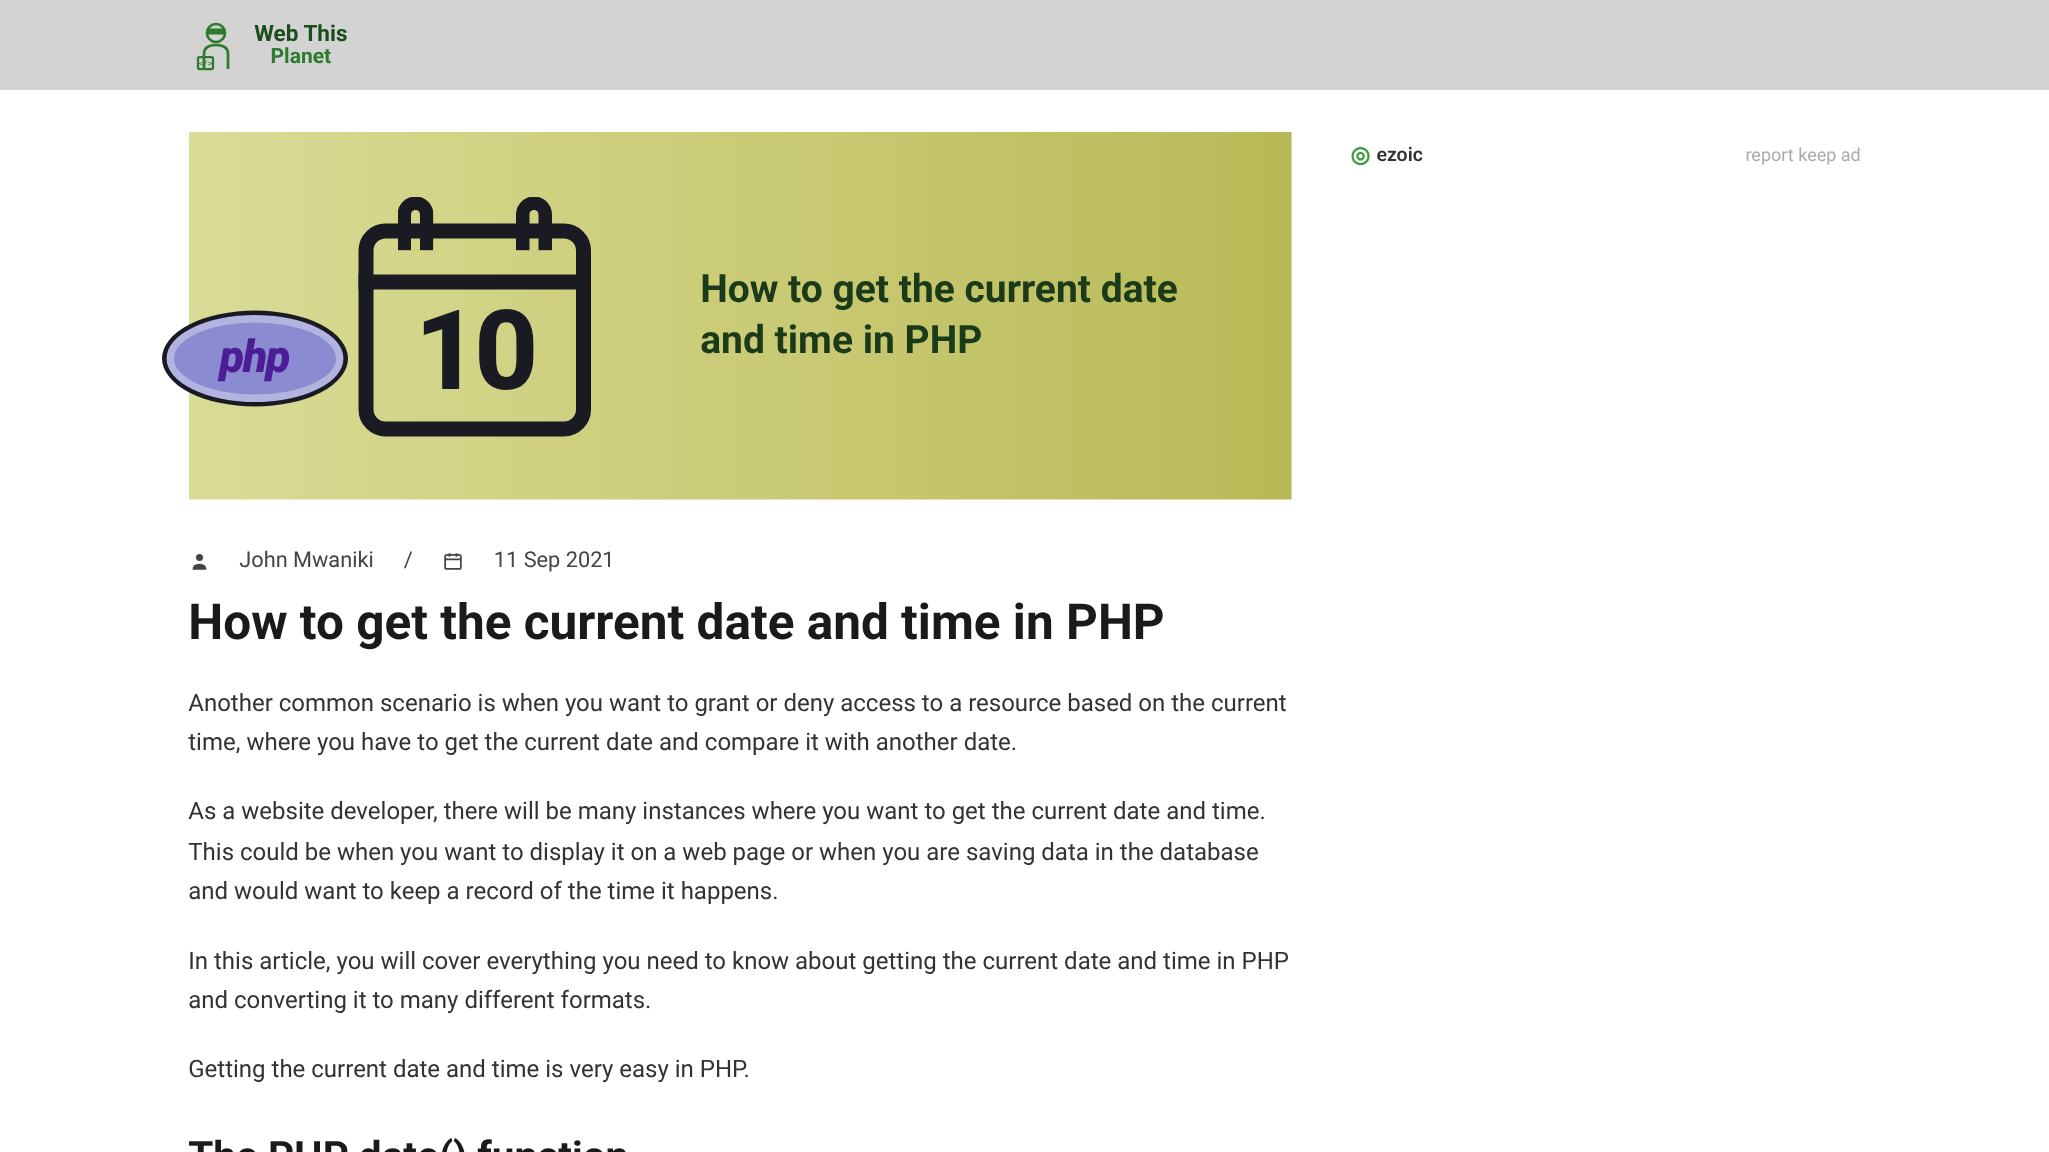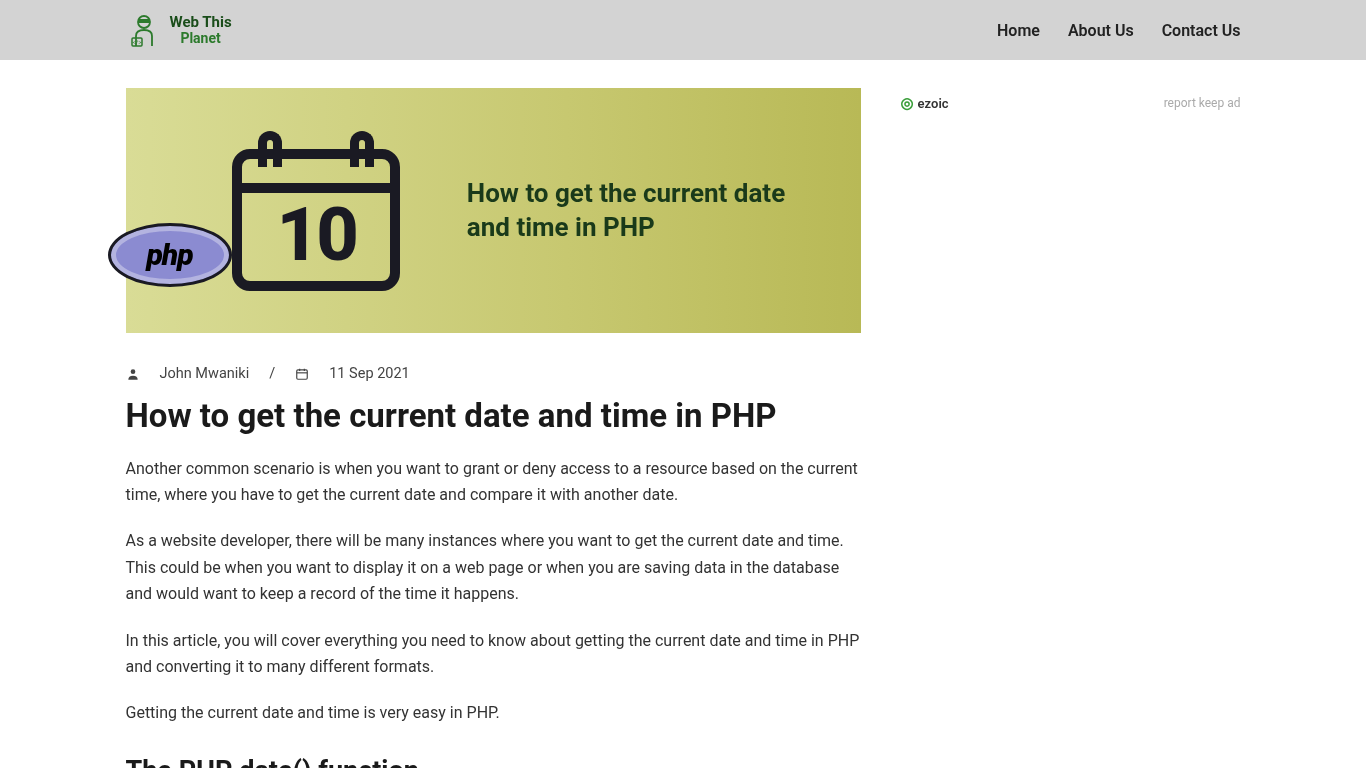--- a/index.html
+++ b/index.html
@@ -14,28 +14,28 @@
 .nav { display: flex; gap: 28px; align-items: center; }
 .nav a { text-decoration: none; color: #222; font-weight: 600; font-size: 16px; }
 .search-wrap { background: #fff; border-radius: 8px; padding: 6px 6px 6px 14px; display: flex; align-items: center; gap: 8px; width: 248px; }
 .search-wrap input { border: none; outline: none; font-size: 15px; flex: 1; color: #666; background: transparent; }
 .search-btn { background: #2c7a2c; border: none; border-radius: 6px; width: 36px; height: 36px; display: flex; align-items: center; justify-content: center; cursor: pointer; }
 .content-wrap { max-width: 1115px; margin: 28px auto 0; display: flex; gap: 40px; }
 .main-col { width: 735px; }
 .side-col { flex: 1; padding-top: 6px; }
 .hero { width: 100%; height: 245px; background: linear-gradient(90deg, #d9dc96 0%, #c7c870 60%, #b8b956 100%); position: relative; display: flex; align-items: center; padding: 20px 40px; }
 .hero-left { width: 46%; display: flex; align-items: center; justify-content: center; position: relative; }
-.cal-icon { position: relative; width: 168px; height: 160px; }
+.cal-icon { position: relative; width: 155px; height: 160px; }
 .cal-icon .cal-body { position: absolute; inset: 18px 0 0 0; border: 10px solid #1a1a23; border-radius: 18px; background: transparent; }
 .cal-icon .cal-ring { position: absolute; top: 0; width: 24px; height: 36px; border: 9px solid #1a1a23; border-bottom: none; border-radius: 12px 12px 0 0; }
 .cal-icon .ring-l { left: 26px; }
 .cal-icon .ring-r { right: 26px; }
 .cal-icon .cal-line { position: absolute; top: 52px; left: 0; right: 0; height: 10px; background: #1a1a23; }
 .cal-icon .cal-num { position: absolute; top: 60px; left: 0; right: 0; text-align: center; font-size: 74px; font-weight: 800; color: #1a1a23; letter-spacing: -3px; }
-.php-badge { position: absolute; left: -58px; bottom: 4px; width: 124px; height: 64px; background: #8b8bd1; border-radius: 50%; border: 3px solid #1a1a23; display: flex; align-items: center; justify-content: center; font-weight: 900; font-style: italic; color: #000000; font-size: 30px; letter-spacing: -1px; box-shadow: inset 0 0 0 5px #b3b3e0; }
+.php-badge { position: absolute; left: -58px; bottom: 20px; width: 124px; height: 64px; background: #8b8bd1; border-radius: 50%; border: 3px solid #1a1a23; display: flex; align-items: center; justify-content: center; font-weight: 900; font-style: italic; color: #4c1d95; font-size: 30px; letter-spacing: -1px; box-shadow: inset 0 0 0 5px #b3b3e0; }
 .hero-right { width: 54%; }
 .hero-right .ht { font-size: 26px; font-weight: 700; color: #1a3a1a; line-height: 1.3; }
 .meta-row { display: flex; align-items: center; gap: 20px; margin-top: 32px; font-size: 14.5px; color: #444; }
 .article-title { font-size: 33px; font-weight: 700; color: #1a1a1a; margin-top: 14px; line-height: 1.2; }
 .article-body p { font-size: 16px; color: #333; line-height: 1.65; margin-top: 20px; }
 .section-h2 { font-size: 27px; font-weight: 700; color: #1a1a1a; margin-top: 28px; }
 .side-row { display: flex; align-items: center; justify-content: space-between; font-size: 12px; }
 .ezoic { display: flex; align-items: center; gap: 4px; font-weight: 600; color: #333; font-size: 13px; }
 .ezoic .ez-icon { color: #3a9e3a; font-size: 15px; }
 .report-ad { color: #aaa; font-size: 12px; }
@@ -52,25 +52,20 @@
         <rect x="12" y="7" width="12" height="4" rx="1" fill="#2c7a2c"></rect>
         <path d="M10 34 L10 24 Q10 18 18 18 Q26 18 26 24 L26 34" fill="none" stroke="#2c7a2c" stroke-width="1.8"></path>
         <rect x="6" y="26" width="10" height="8" rx="1" fill="none" stroke="#2c7a2c" stroke-width="1.5"></rect>
         <text x="11" y="32" font-size="5" fill="#2c7a2c" text-anchor="middle" font-family="monospace">&lt;/&gt;</text>
       </svg>
       <div class="logo-text">
         <span class="l1">Web This</span>
         <span class="l2">Planet</span>
       </div>
     </div>
-    <nav class="nav">
-      <a href="#">Home</a>
-      <a href="#">About Us</a>
-      <a href="#">Contact Us</a>
-    </nav>
   </div>
 </div>
 
 <div class="content-wrap">
   <div class="main-col">
 
     <div class="hero">
       <div class="hero-left">
         <div class="cal-icon">
           <div class="cal-ring ring-l"></div>

